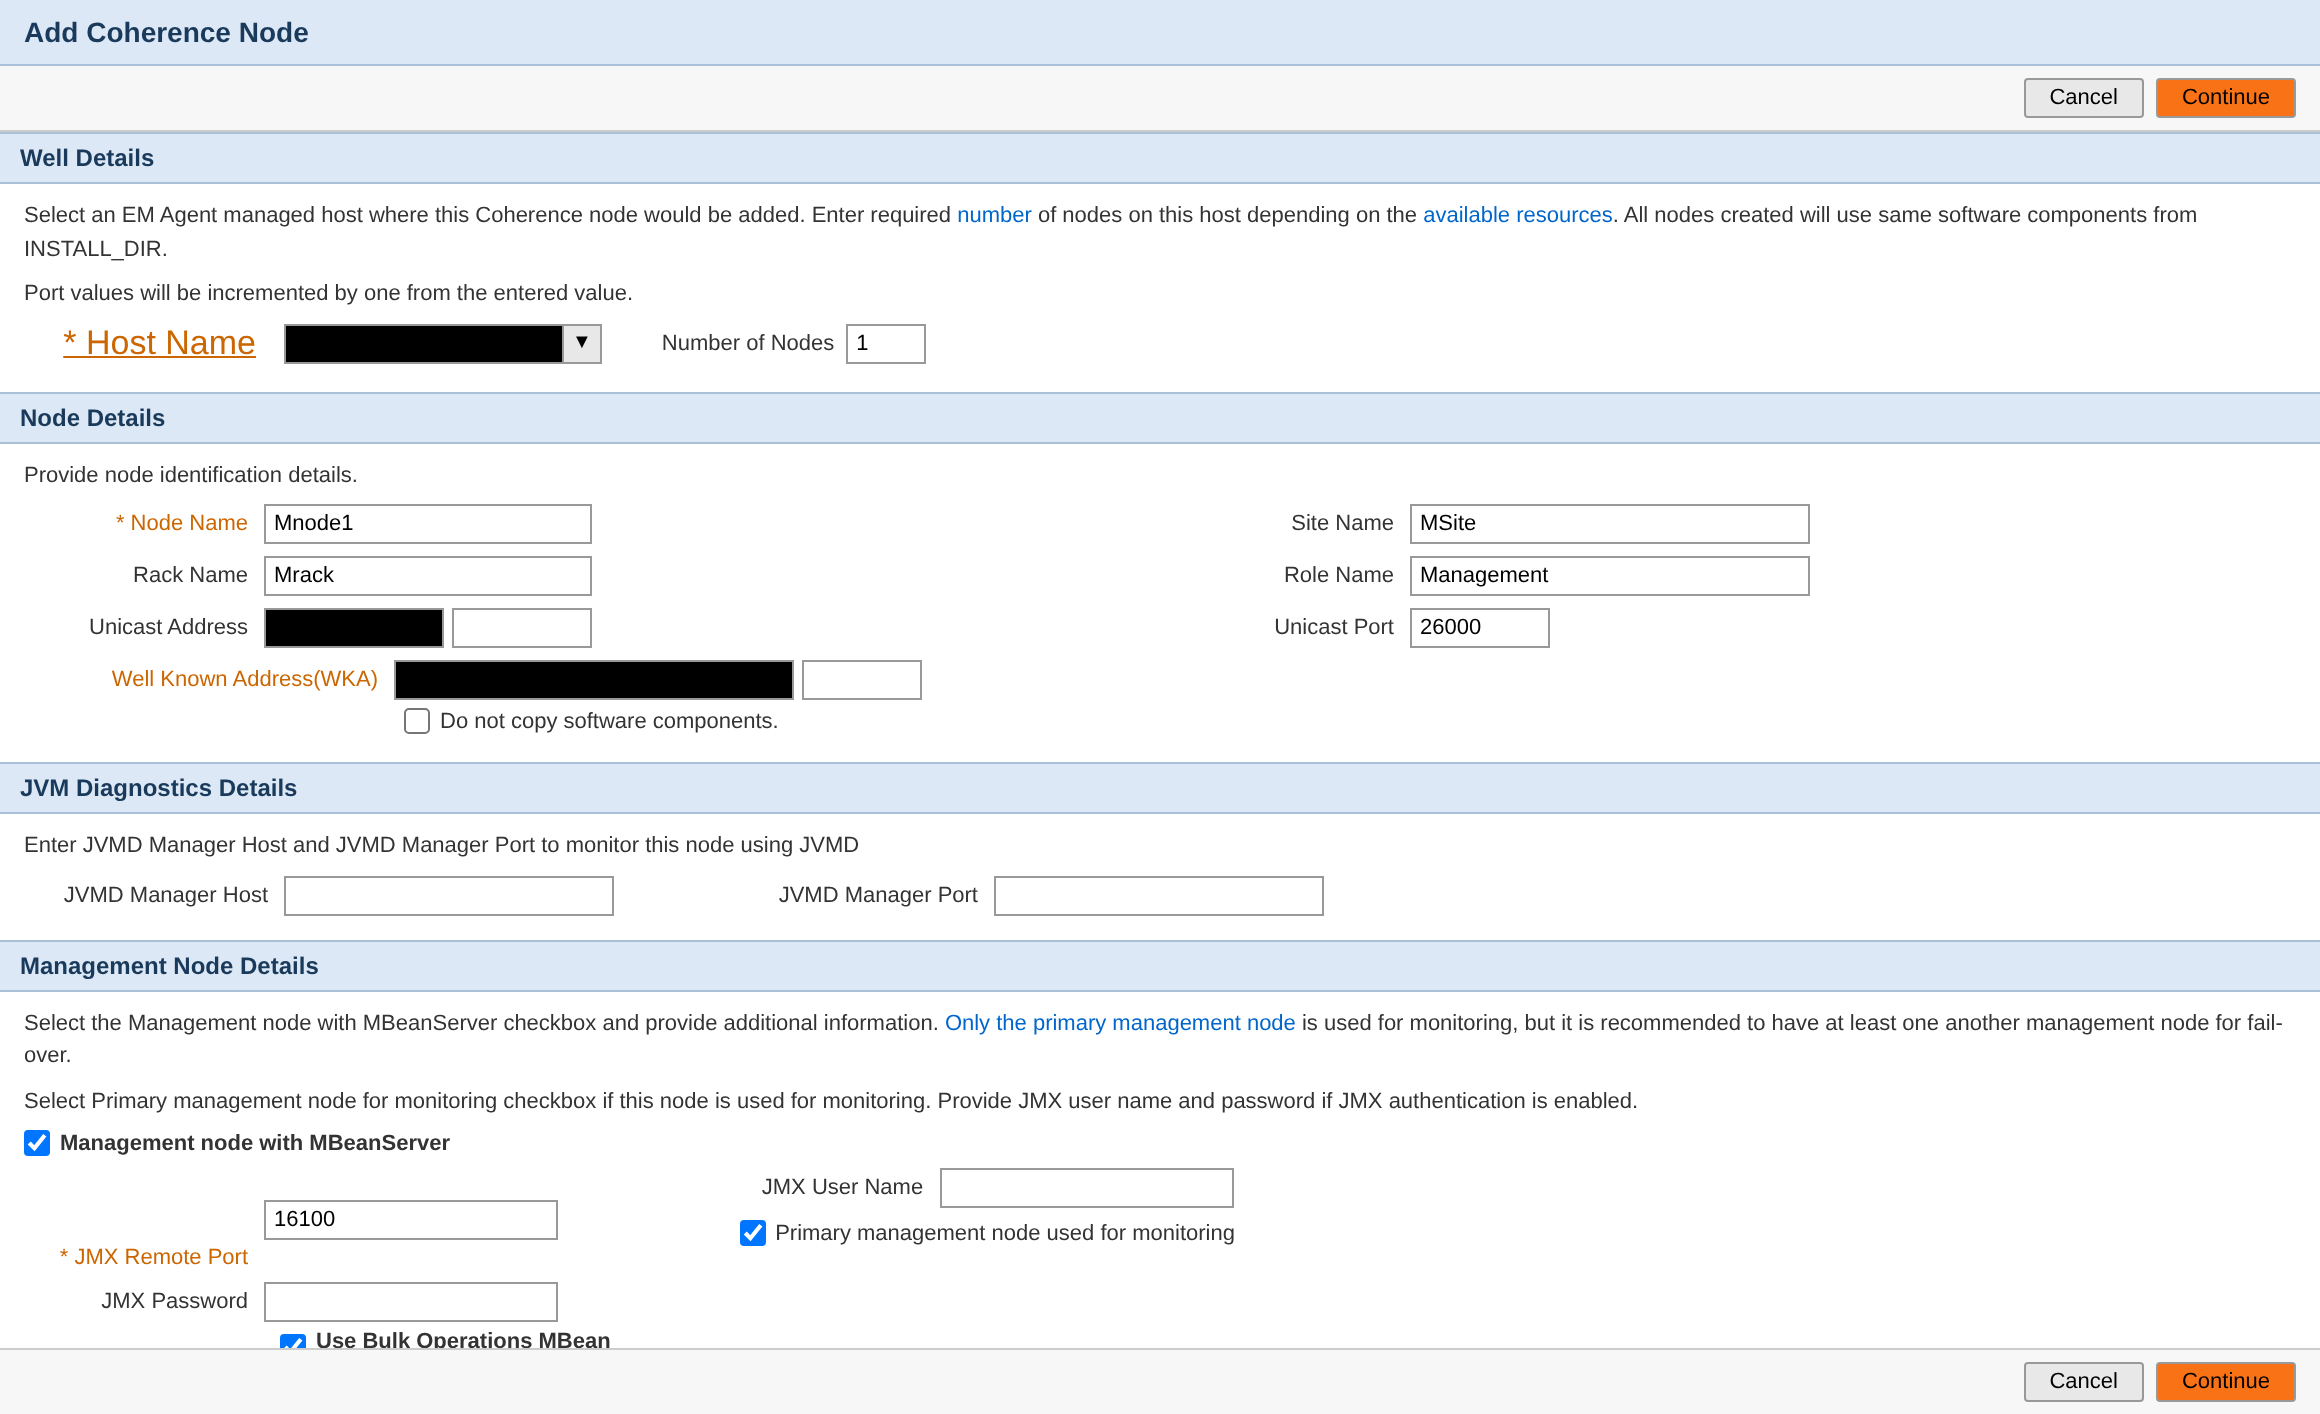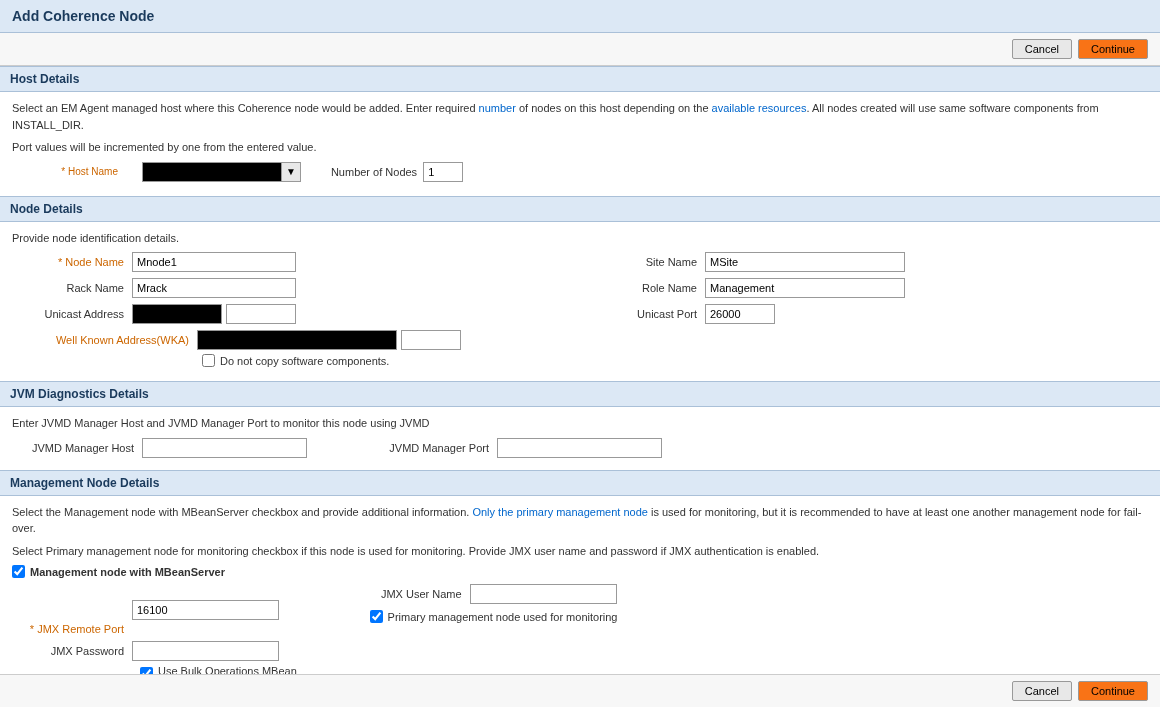--- a/index.html
+++ b/index.html
@@ -64,23 +64,24 @@
     
     .form-row {
       display: flex;
       align-items: center;
       margin-bottom: 6px;
       flex-wrap: wrap;
     }
     .form-label {
       text-align: right;
       min-width: 130px;
-      padding-right: 24px;
+      padding-right: 14px;
       color: #333;
-      font-size: 10px;
+      font-size: 17px;
+      text-decoration: underline;
     }
     .form-label.required {
       color: #cc6600;
     }
     input[type="text"] {
       border: 1px solid #999;
       padding: 2px 4px;
       font-size: 11px;
       height: 20px;
       background: #fff;
@@ -286,21 +287,21 @@
   </div>
 
   <div class="top-action-bar">
     <button class="btn">Cancel</button>
     <button class="btn btn-primary">Continue</button>
   </div>
 
   <div class="content-scroll">
 
     <div class="section-header">
-      <span class="section-title">Host Details</span>
+      <span class="section-title">Well Details</span>
     </div>
     <div class="section-body">
       <div class="section-description">
         Select an EM Agent managed host where this Coherence node would be added. Enter required <span class="link-text">number</span> of nodes on this host depending on the <span class="link-text">available resources</span>. All nodes created will use same software components from INSTALL_DIR.
       </div>
       <div class="section-description">Port values will be incremented by one from the entered value.</div>
       <div class="form-row" style="margin-top:6px;">
         <span class="form-label required">* Host Name</span>
         <input type="text" class="host-name-input" style="background: rgb(0, 0, 0); color: rgb(0, 0, 0); width: 140px;" value="">
         <button class="dropdown-btn">▼</button>
@@ -400,21 +401,21 @@
             <input type="text" class="mgmt-input" value="16100" style="">
           </div>
           <div class="mgmt-group">
             <span class="mgmt-label">JMX Password</span>
             <input type="password" class="mgmt-input" value="" style="">
           </div>
 
           <div style="display:flex; align-items:flex-start; margin-left:128px; margin-top:4px;">
             <input type="checkbox" id="bulkOps" checked="" style="margin-right: 5px; margin-top: 2px;">
             <div>
-              <div style="font-size:11px;">Use Bulk Operations MBean</div>
+              <div style="font-size:11px;font-weight:bold;">Use Bulk Operations MBean</div>
               <div style="font-size:10px; color:#cc6600;">Recommended for efficient monitoring.</div>
             </div>
           </div>
         </div>
 
         <div style="margin-top:0;">
           <div class="mgmt-group" style="margin-bottom:6px;">
             <span class="mgmt-label" style="min-width:110px;">JMX User Name</span>
             <input type="text" class="mgmt-input" value="" style="">
           </div>

